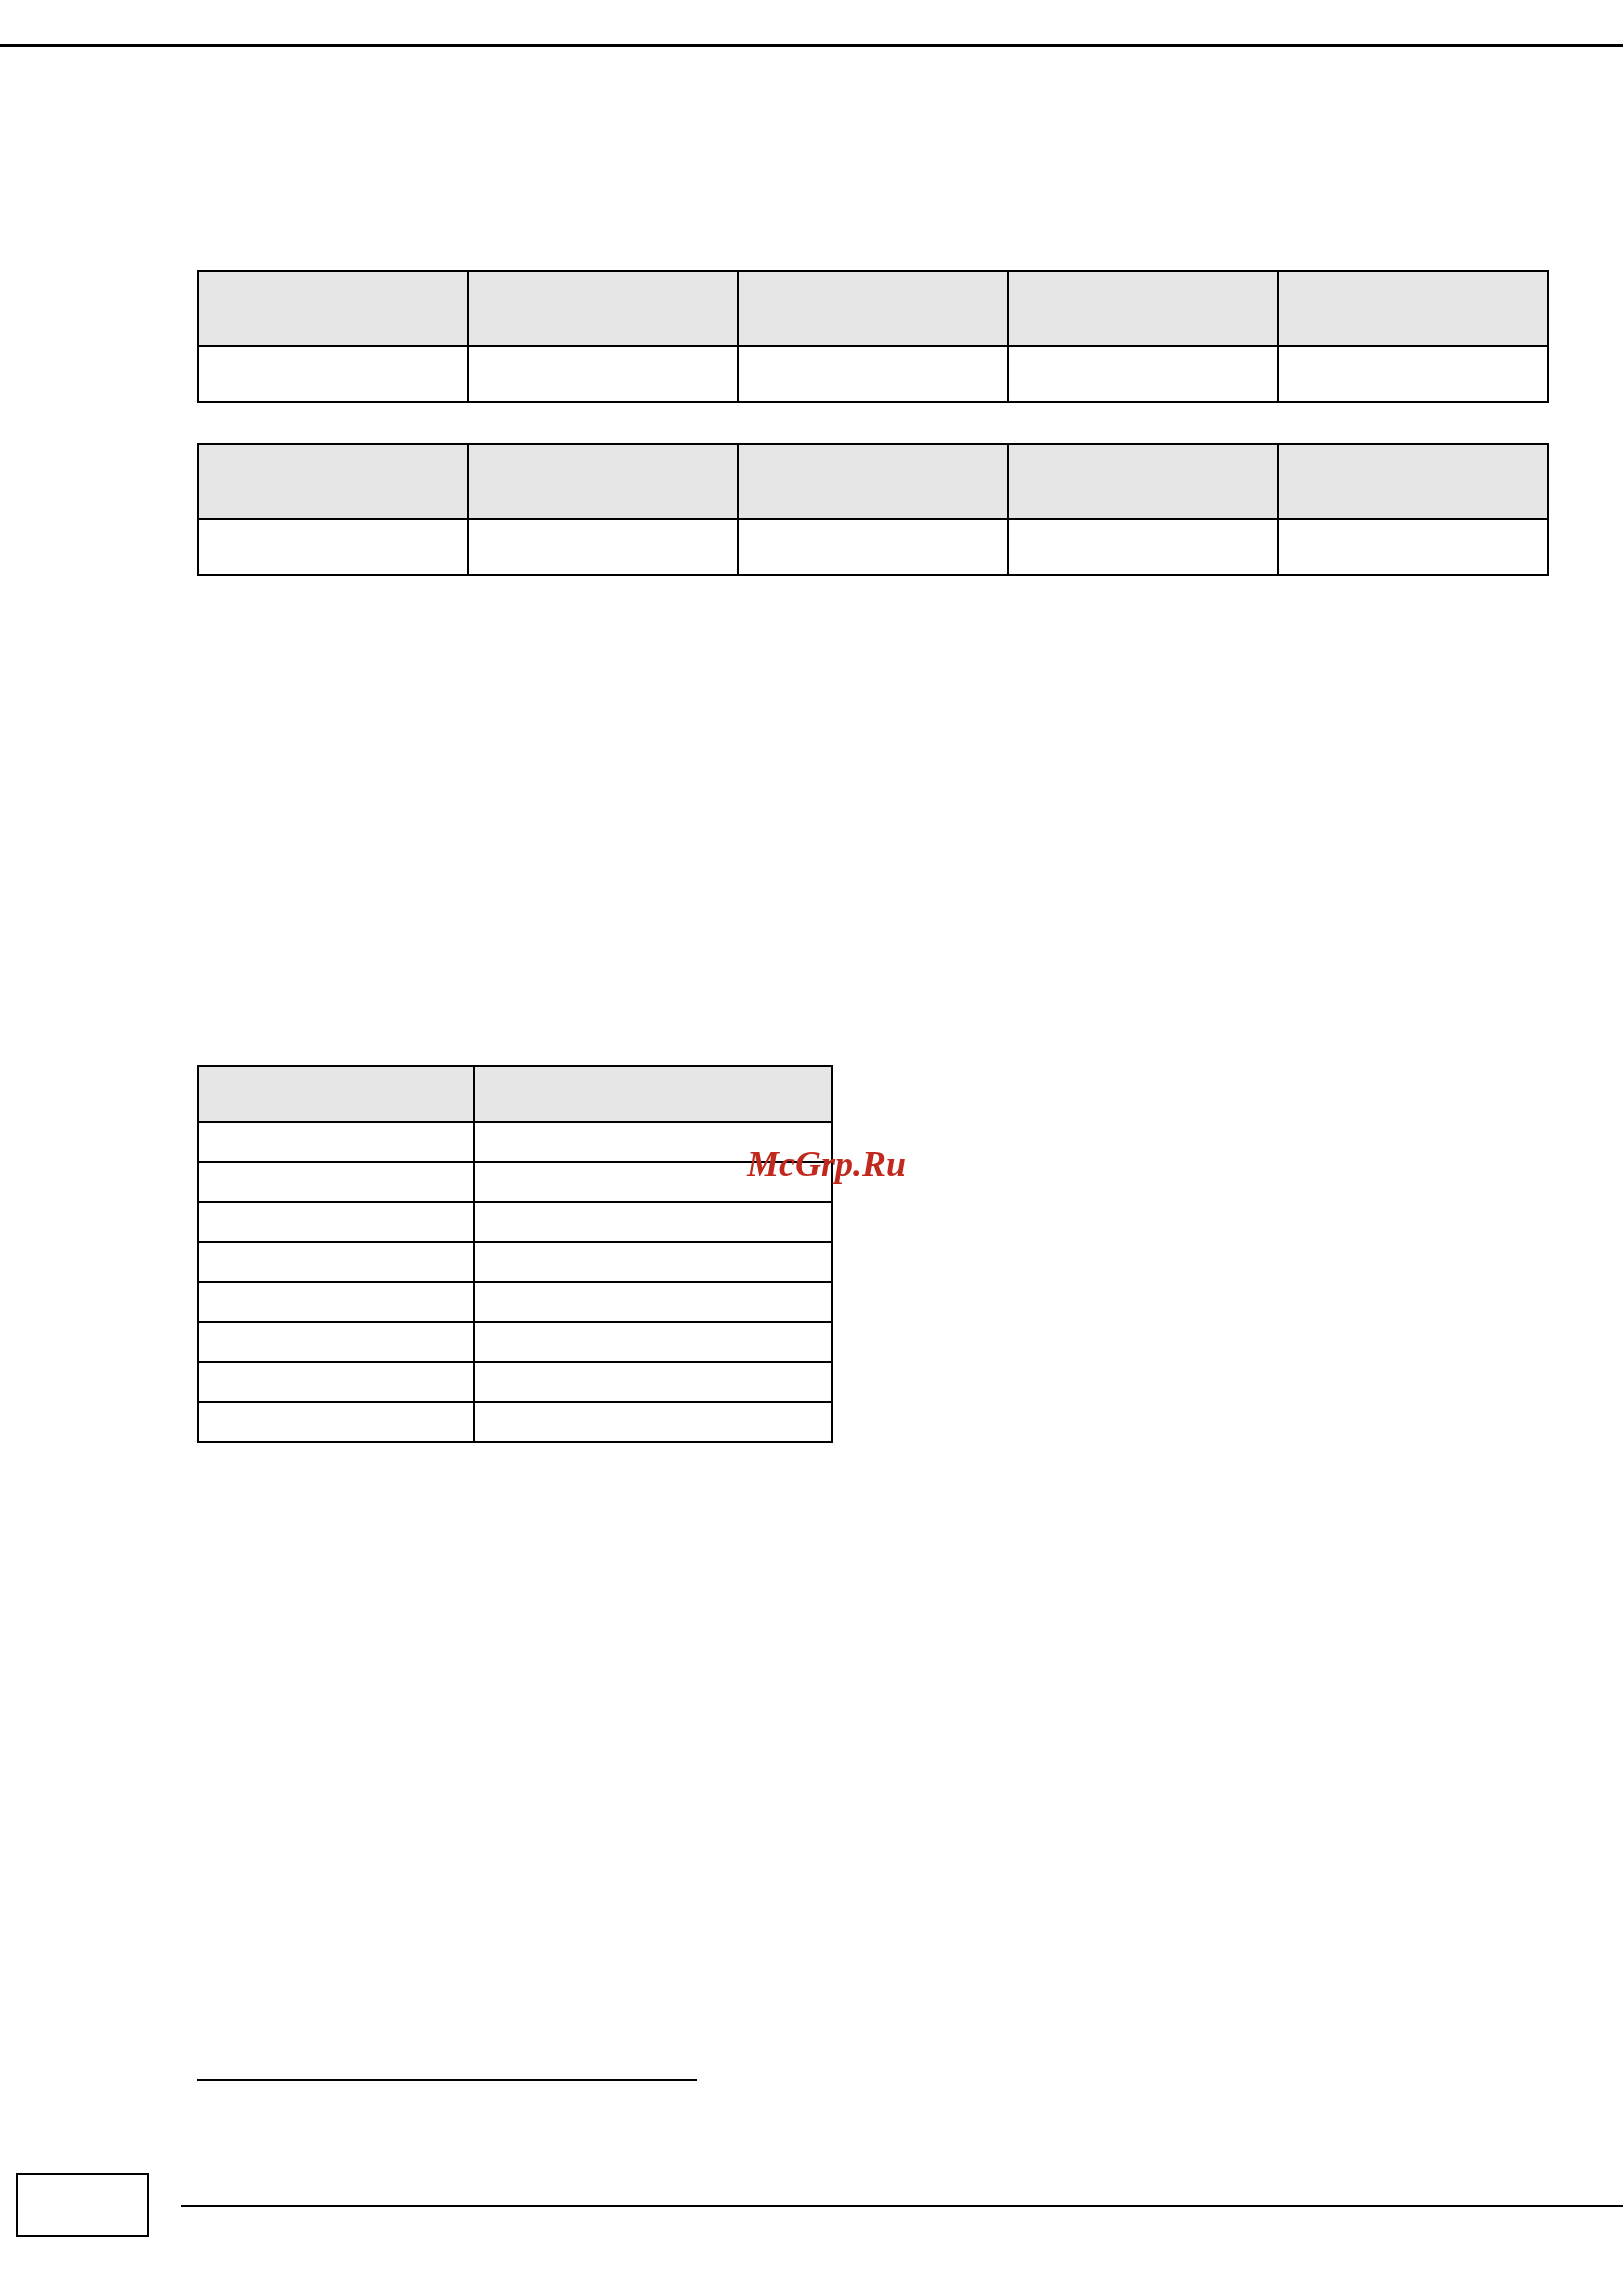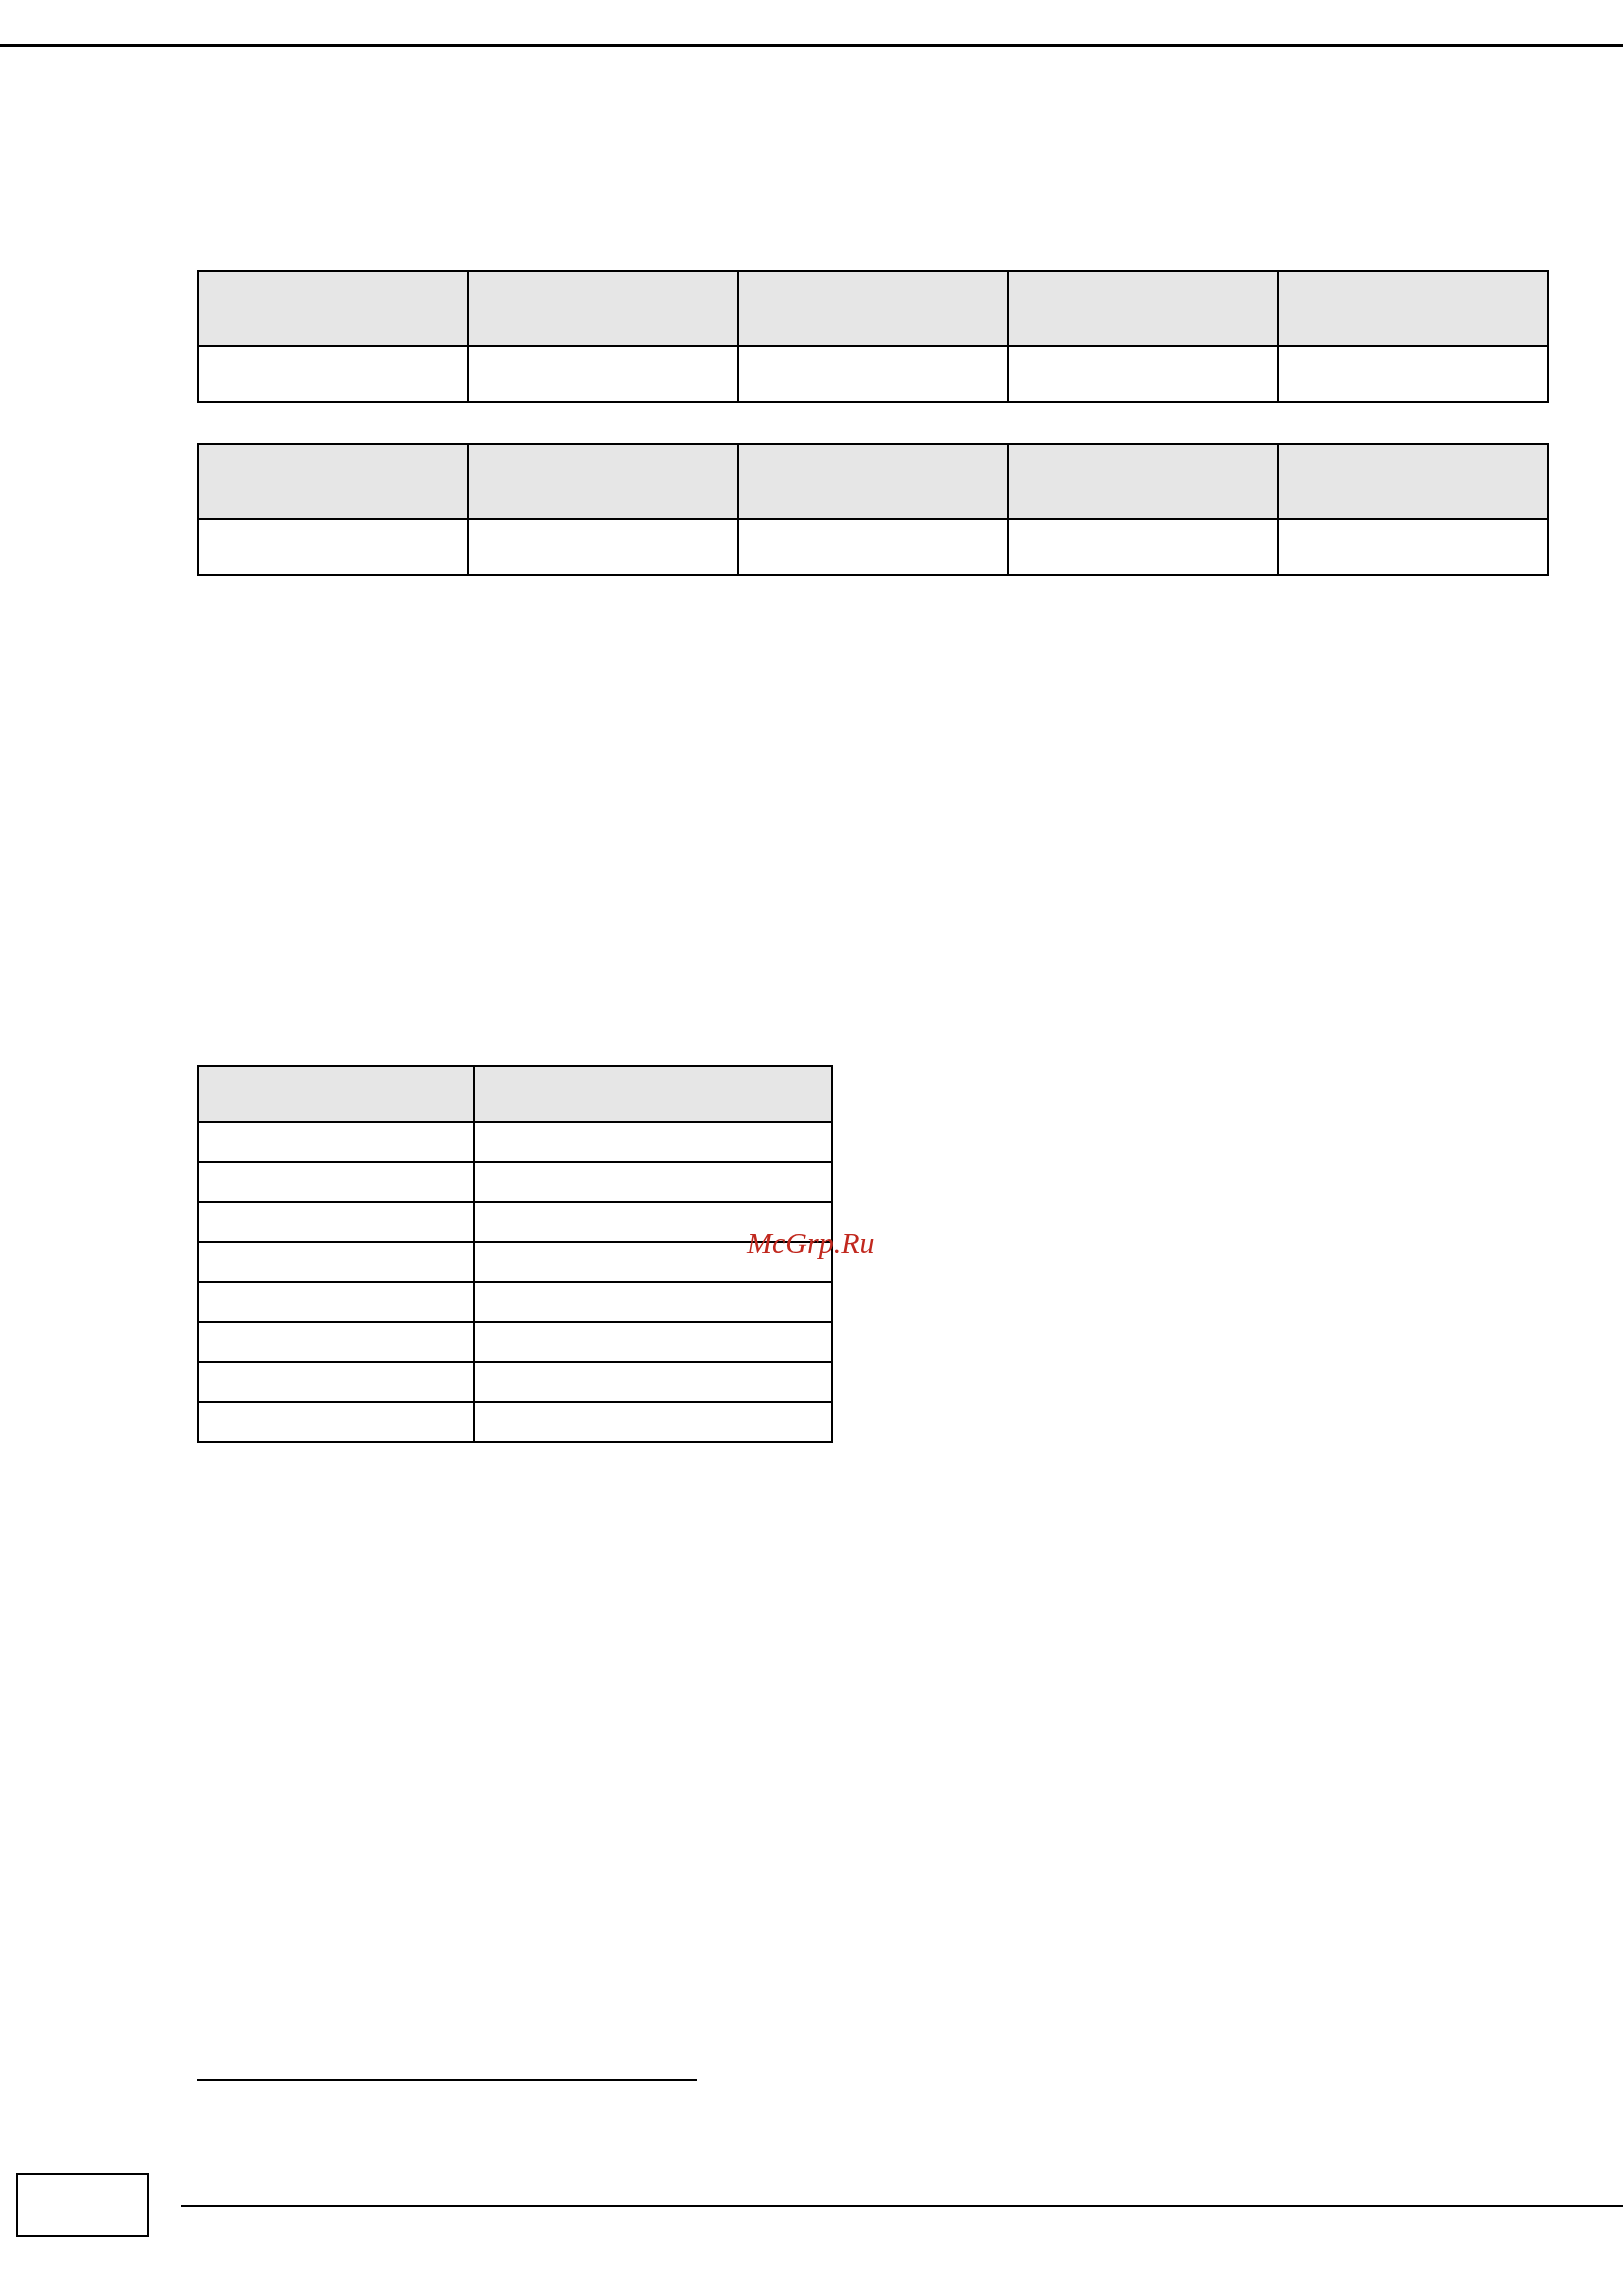--- a/index.html
+++ b/index.html
@@ -62,26 +62,26 @@
   #table-two td { height: 54px; }
 
   
   #table-three { top: 1065px; left: 197px; width: 636px; }
   #table-three th { height: 54px; }
   #table-three td { height: 38px; }
 
   
   .watermark {
     position: absolute;
-    top: 1226px;
+    top: 1143px;
     left: 747px;
     font-family: "Liberation Serif", serif;
     font-style: italic;
-    font-weight: normal;
-    font-size: 30px;
+    font-weight: bold;
+    font-size: 36px;
     color: #c1281e;
     letter-spacing: 0px;
     white-space: nowrap;
   }
 
   
   .footnote-rule {
     position: absolute;
     top: 2079px;
     left: 197px;

